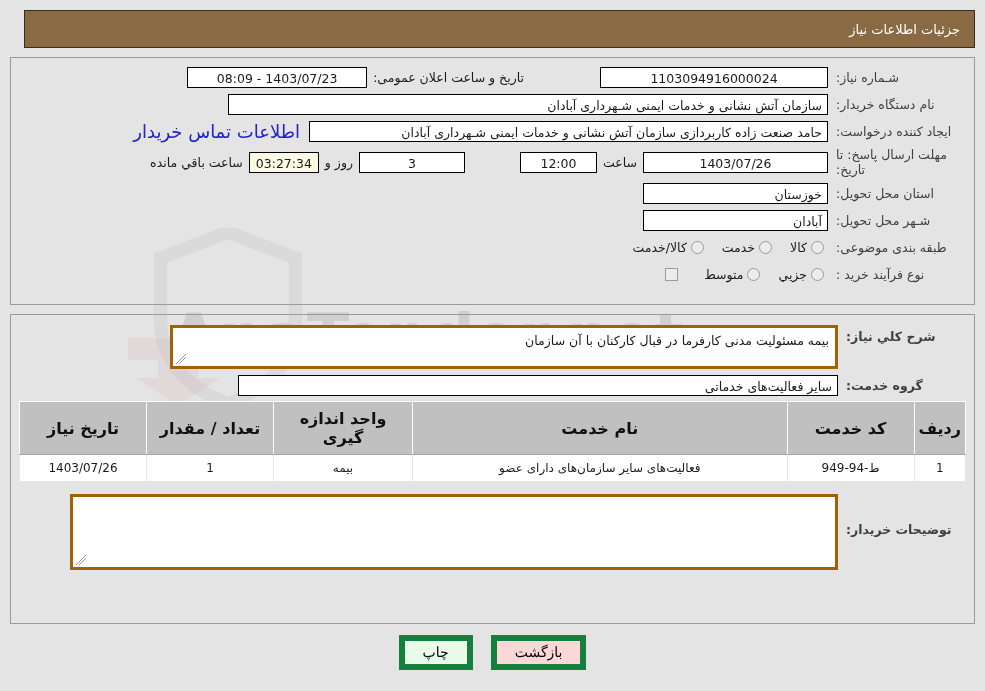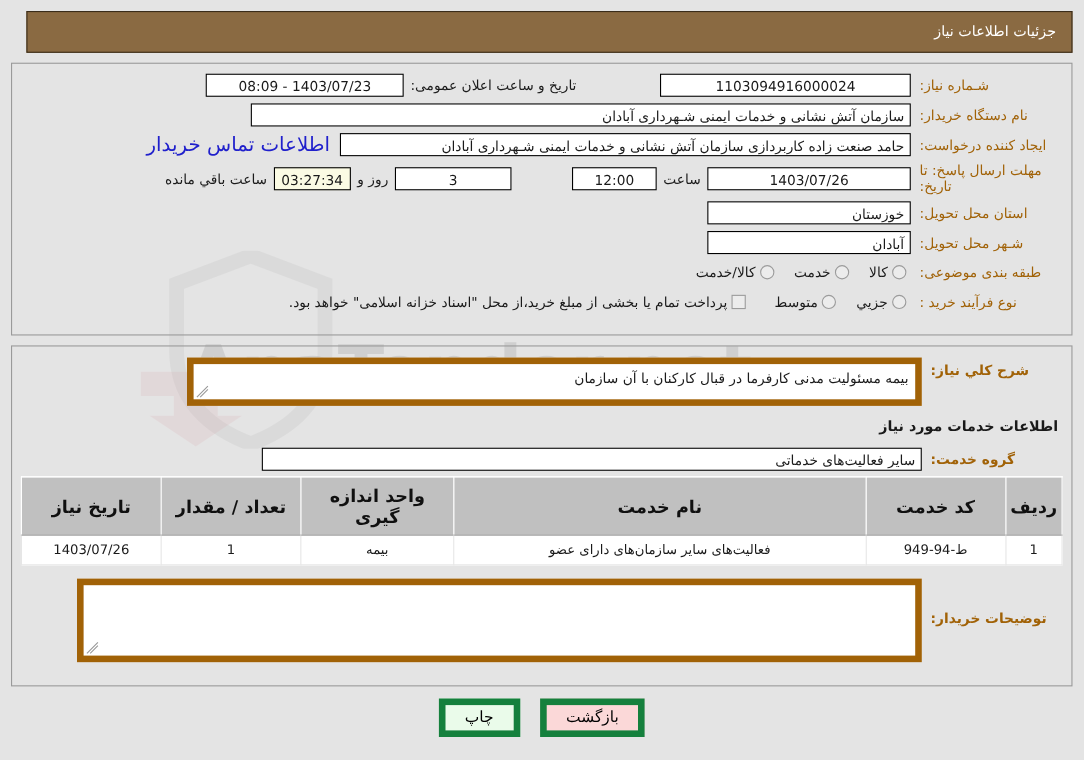--- a/index.html
+++ b/index.html
@@ -91,21 +91,21 @@
   .row {
     display: flex;
     align-items: center;
     margin-bottom: 5px;
     min-height: 22px;
   }
   .lbl {
     text-align: left;
     padding-left: 8px;
     font-size: 12.5px;
-    color: #a16207;
+    color: #404040;
     white-space: nowrap;
     flex: 0 0 auto;
   }
   .lbl.w140 { width: 132px; }
   .lbl.w120 { width: 120px; }
   .lbl.bold { font-weight: bold; }
 
   .fld {
     border: 1px solid #000;
     background: #fff;
@@ -161,21 +161,21 @@
     flex: 0 0 auto;
   }
   .opt-label {
     font-size: 12.5px;
     padding: 0 2px 0 14px;
     white-space: nowrap;
   }
 
   
   .ta {
-    border: 6px solid #a16207;
+    border: 3px solid #a16207;
     background: #fff;
     box-sizing: border-box;
     position: relative;
     padding: 4px 6px;
     font-size: 12.5px;
     line-height: 17px;
     overflow: hidden;
   }
   .ta .grip {
     position: absolute;
@@ -307,38 +307,36 @@
     <span class="opt-label">کالا/خدمت</span>
   </div>
 
   <div class="row">
     <div class="lbl w140">نوع فرآیند خرید :</div>
     <span class="radio"></span>
     <span class="opt-label">جزیي</span>
     <span class="radio"></span>
     <span class="opt-label" style="padding-left:22px">متوسط</span>
     <span class="checkbox"></span>
-    <span class="opt-label">پرداخت تمام یا بخشی از مبلغ خرید،از محل "اسناد خزانه اسلامی" خواهد بود.</span>
   </div>
 
 </div>
 
 <div class="panel p2">
 
   <div class="row" style="align-items:flex-start">
     <div class="lbl w120 bold" style="padding-top:4px">شرح کلي نیاز:</div>
     <div class="ta" style="width:668px;height:44px">
       <span>بیمه مسئولیت مدنی کارفرما در قبال کارکنان با آن سازمان</span>
       <svg class="grip" viewBox="0 0 12 12">
         <path d="M1 11 L11 1 M4 11 L11 4" stroke="#999" stroke-width="1" fill="none"></path>
       </svg>
     </div>
   </div>
 
-  <div class="section-head">اطلاعات خدمات مورد نیاز</div>
 
   <div class="row">
     <div class="lbl w120 bold">گروه خدمت:</div>
     <div class="fld right" style="width:600px">سایر فعالیت‌های خدماتی</div>
   </div>
 
   <table class="grid">
     <thead>
       <tr>
         <th style="width:42px">ردیف</th>

